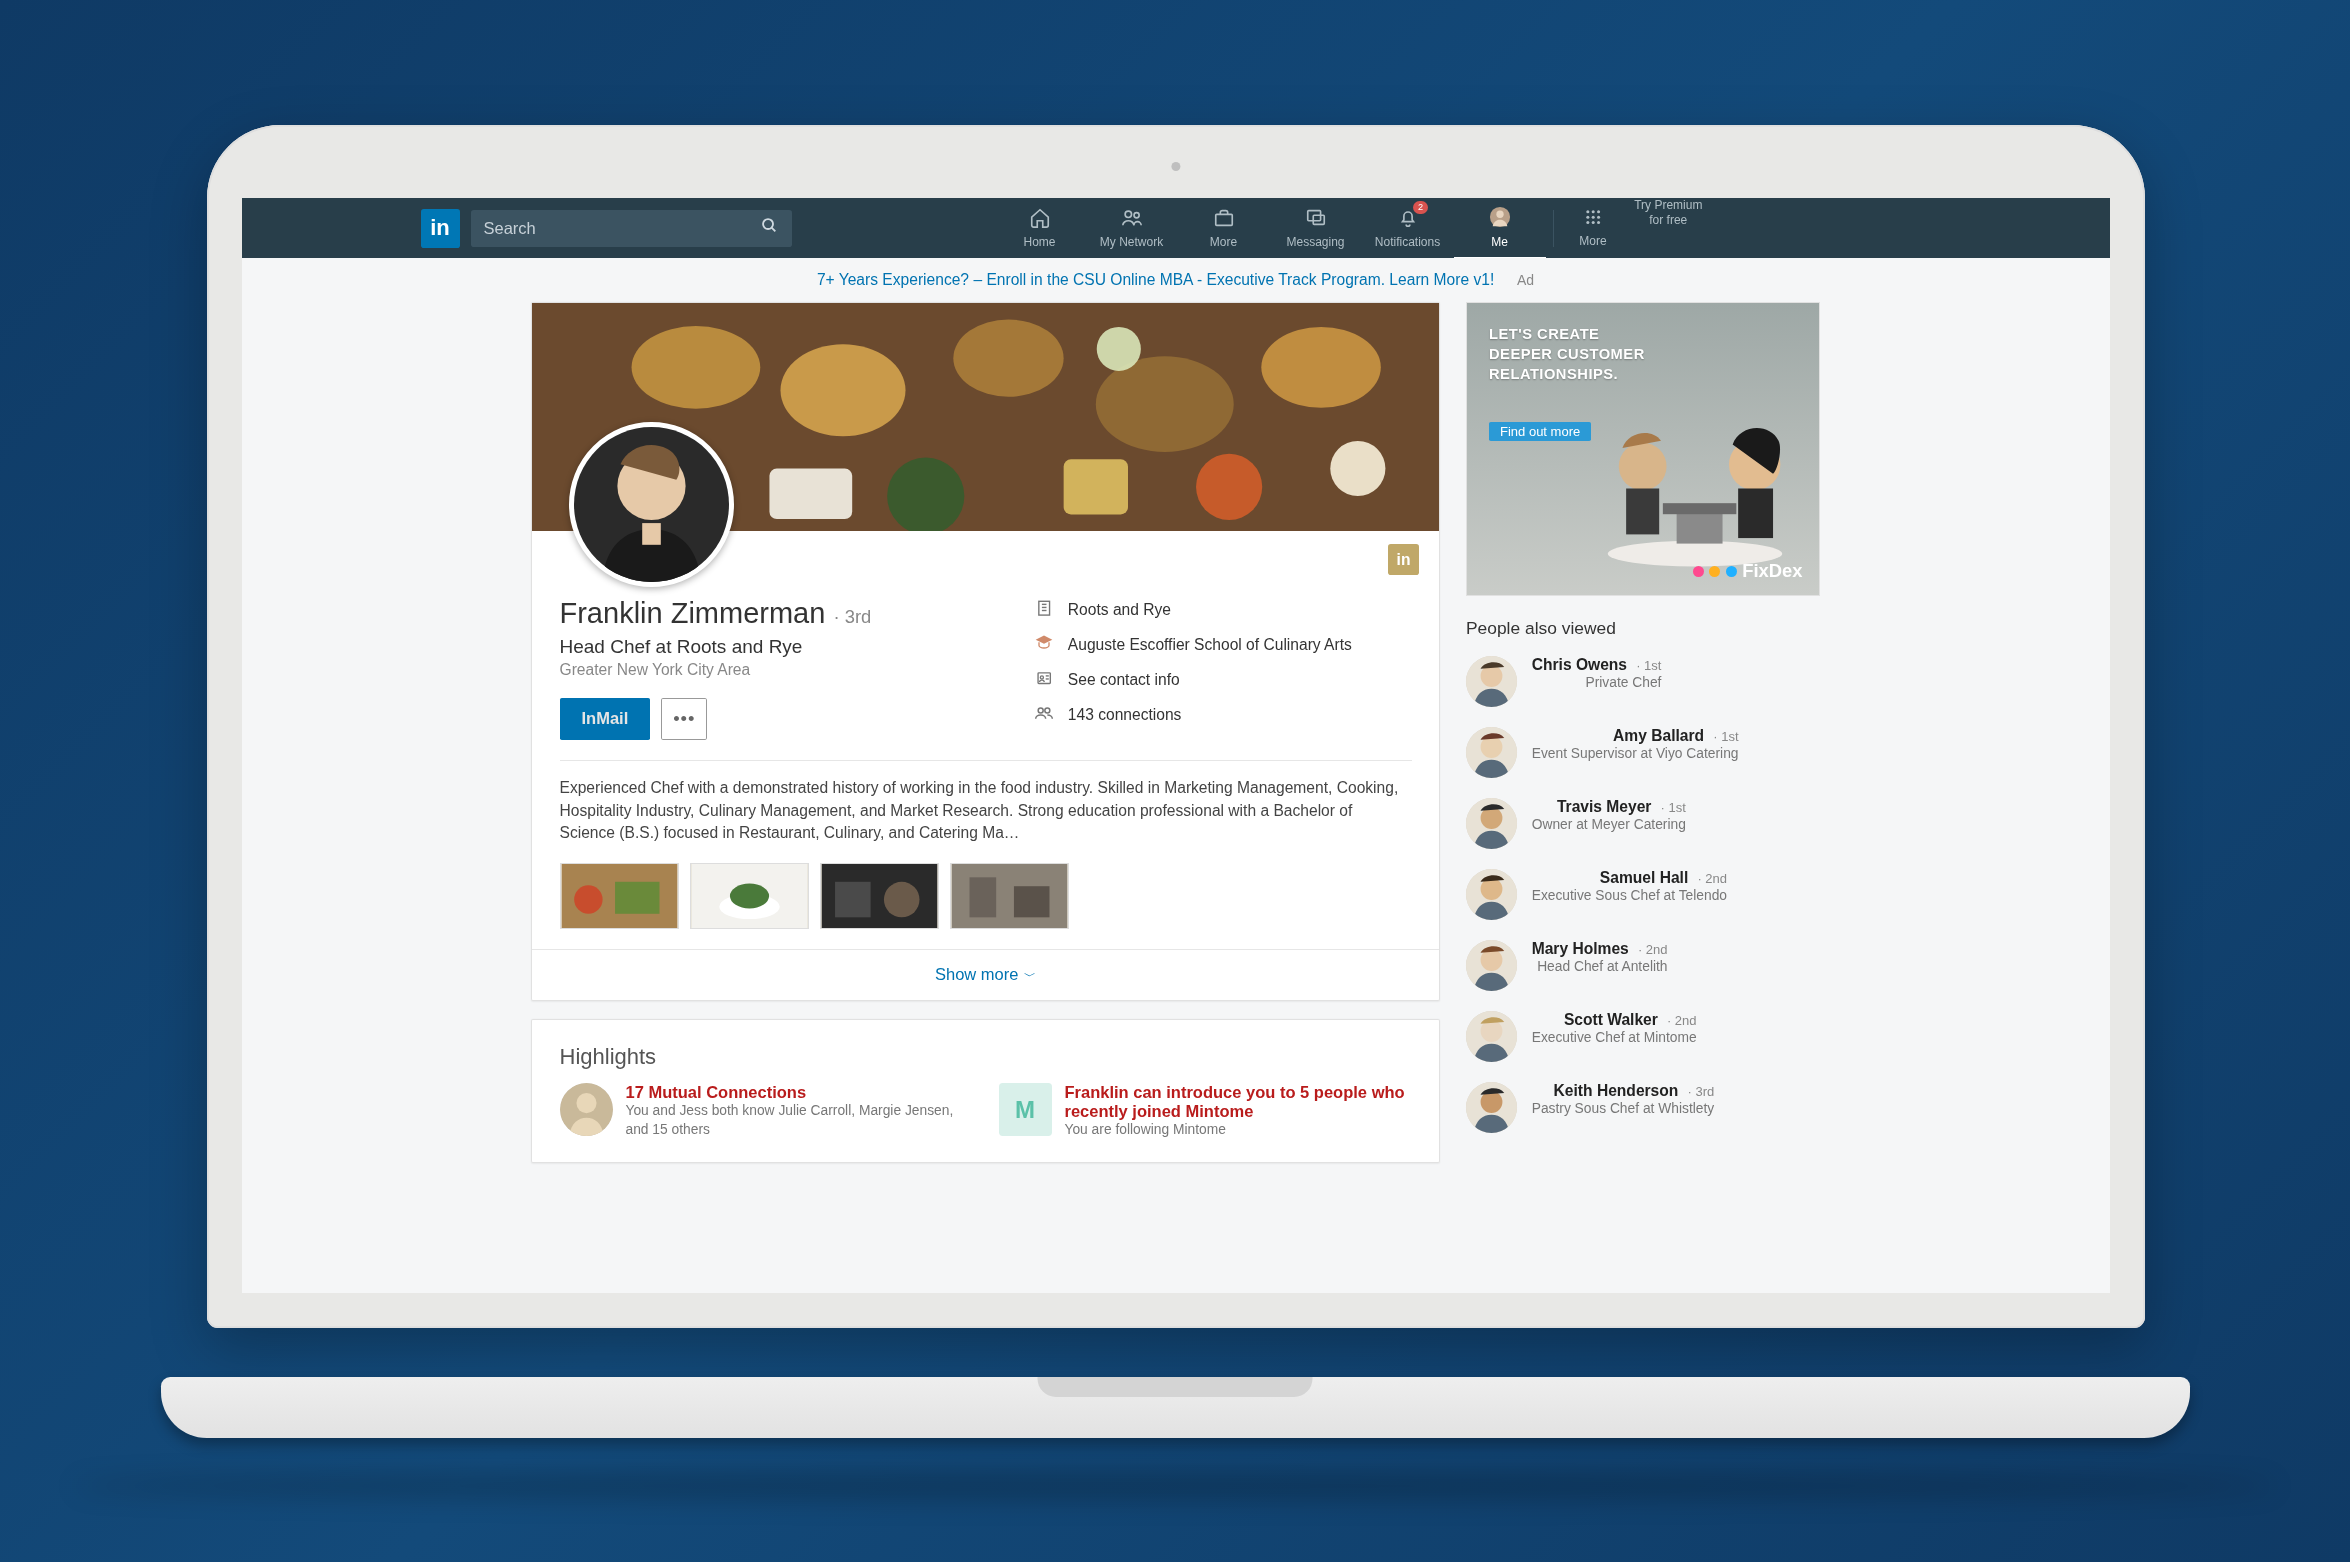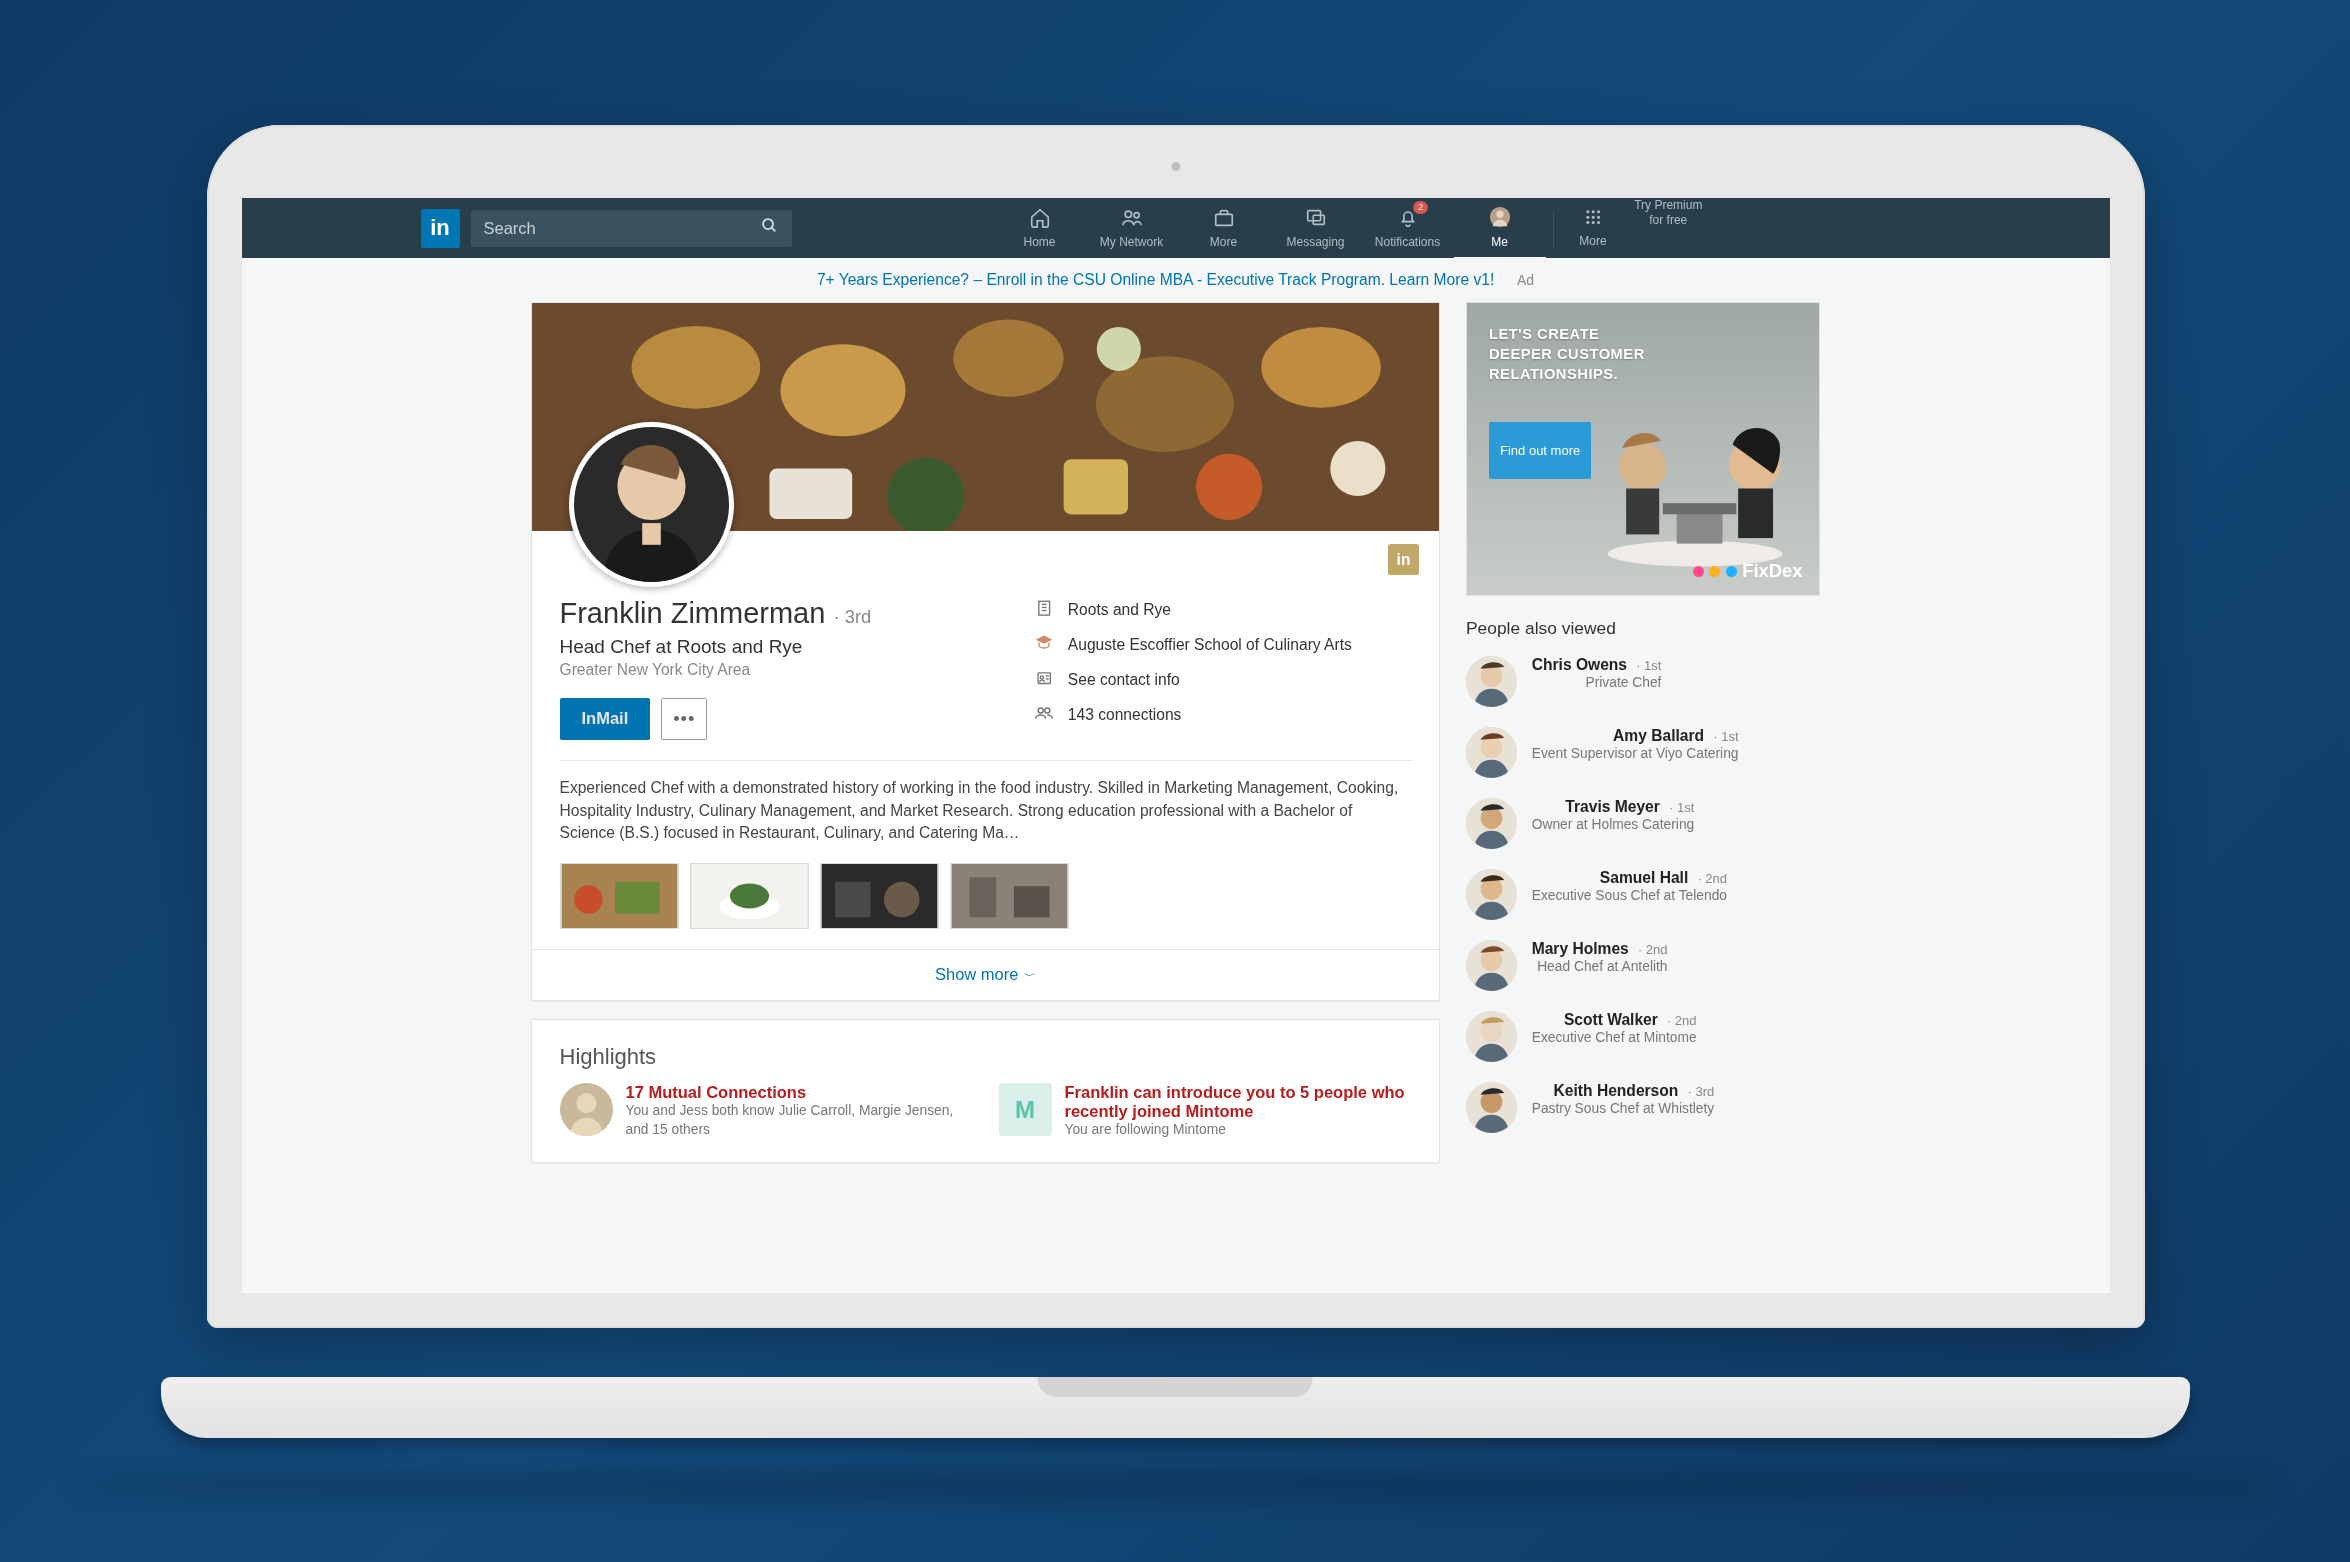--- a/index.html
+++ b/index.html
@@ -77,21 +77,21 @@
 .hl-row { display: flex; gap: 26px; padding: 0 27.5px 22px; }
 .hl-item { display: flex; gap: 13px; flex: 1; }
 .hl-icon { width: 53px; height: 53px; border-radius: 50%; background: #d6d0c4; flex-shrink: 0; overflow: hidden; }
 .hl-icon.sq { border-radius: 3.7px; background: #d9f0ea; display:flex; align-items:center; justify-content:center; color:#5bc1a8; font-weight:700; font-size:24px;}
 .hl-title { font-size: 16.5px; font-weight: 600; color: #b91c1c; }
 .hl-sub { font-size: 13.8px; color: #777; line-height: 1.35; }
 
 .ad { background: #fff; border: 0.9px solid #e1e1e1; height: 294px; position: relative; overflow: hidden; margin-bottom: 22px; }
 .ad-bg { position: absolute; inset: 0; background: linear-gradient(#9ea8a6,#c9ccc8); }
 .ad-text { position: absolute; top: 22px; left: 22px; color: #fff; font-size: 14.7px; line-height: 1.35; letter-spacing: 0.5px; font-weight: 600; text-shadow: 0 0.9px 1.8px rgba(0,0,0,.3); }
-.ad-cta { position: absolute; top: 119px; left: 22px; background: #2b9ad6; color: #fff; font-size: 13px; padding: 21px 11px; border: none; border-radius: 1.8px; cursor: pointer; }
+.ad-cta { position: absolute; top: 119px; left: 22px; background: #2b9ad6; color: #fff; font-size: 13px; padding: 2px 11px; border: none; border-radius: 1.8px; cursor: pointer; }
 .ad-brand { position: absolute; bottom: 13px; right: 16.5px; color: #fff; font-size: 18.4px; font-weight: 600; display: flex; align-items: center; gap: 5.5px; }
 .brand-dot { width: 11px; height: 11px; border-radius: 50%; }
 .ad-people { position: absolute; bottom: 0; right: 0; width: 248px; height: 202px; }
 
 .pav-title { font-size: 17.4px; color: #333; margin-bottom: 16.5px; }
 .pav-item { display: flex; gap: 14.7px; margin-bottom: 20px; cursor: pointer; text-align: right; }
 .pav-pic { width: 51px; height: 51px; border-radius: 50%; background: #d8d2c6; overflow: hidden; flex-shrink: 0; }
 .pav-pic svg { width:100%; height:100%; }
 .pav-name { font-size: 15.6px; font-weight: 600; color: #222; }
 .pav-name .deg { color: #888; font-size: 13px; font-weight: 400; margin-left: 5.5px; }
@@ -384,21 +384,21 @@
                     </div>
                     <div class="pav-item">
     <div class="pav-pic"><svg viewBox="0 0 56 56">
                           <rect width="56" height="56" fill="#e8e2d6"></rect>
                           <circle cx="28" cy="22" r="12" fill="#d2a878"></circle>
                           <path d="M16 14c4-8 20-10 26-2" fill="#2a2a2a"></path>
                           <path d="M8 56c3-14 10-20 20-20s17 6 20 20" fill="#586a7a"></path>
                         </svg></div>
     <div>
       <div class="pav-name">Travis Meyer<span class="deg"> · 1st</span></div>
-      <div class="pav-sub">Owner at Holmes Catering</div>
+      <div class="pav-sub">Owner at Meyer Catering</div>
     </div>
                     </div>
                     <div class="pav-item">
     <div class="pav-pic"><svg viewBox="0 0 56 56">
                           <rect width="56" height="56" fill="#e8e2d6"></rect>
                           <circle cx="28" cy="22" r="12" fill="#deb88a"></circle>
                           <path d="M16 14c4-8 20-10 26-2" fill="#3a2a1a"></path>
                           <path d="M8 56c3-14 10-20 20-20s17 6 20 20" fill="#586a7a"></path>
                         </svg></div>
     <div>

